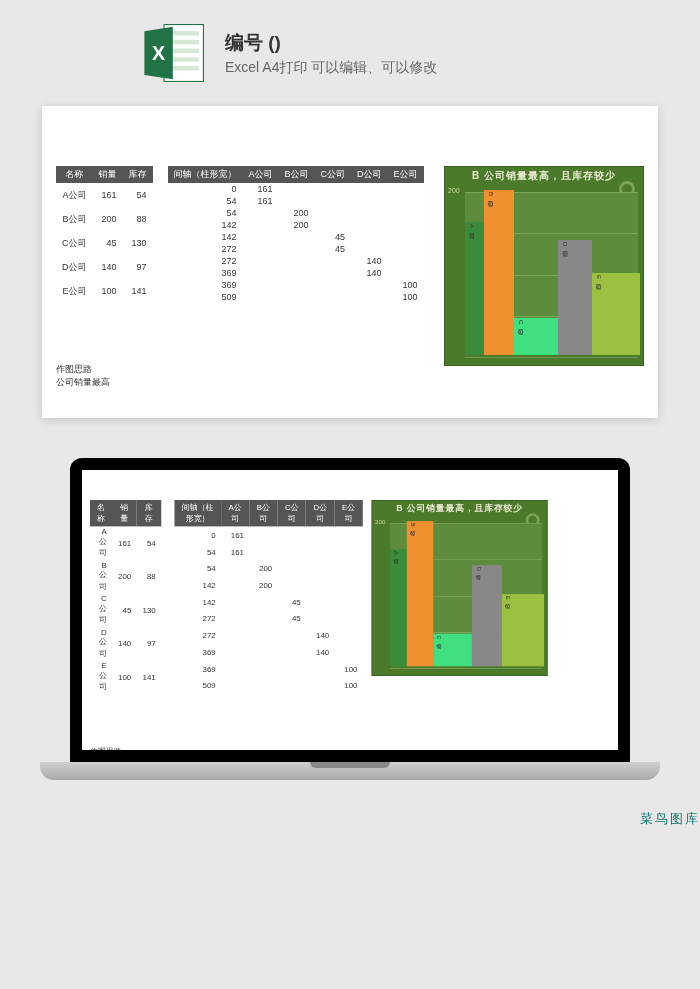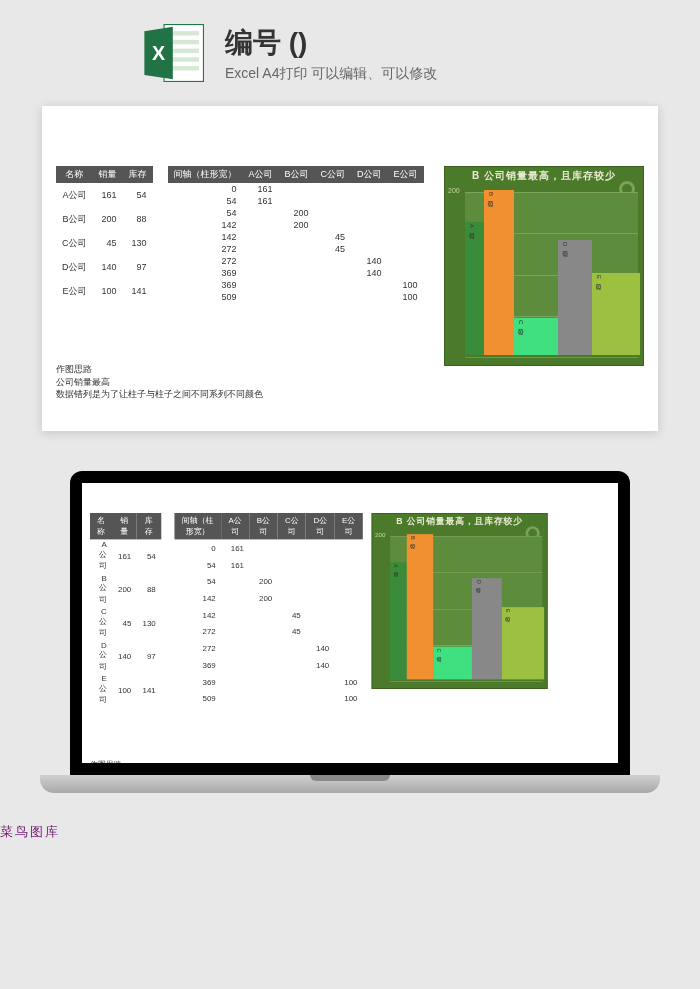--- a/index.html
+++ b/index.html
@@ -20,21 +20,21 @@
     .excel-icon {
       width: 70px;
       height: 70px;
       display: flex;
       align-items: center;
       justify-content: center;
       position: relative;
     }
     .excel-icon svg { width: 70px; height: 70px; }
     .header-text .title {
-      font-size: 28px;
+      font-size: 19px;
       font-weight: bold;
       color: #333;
       margin-bottom: 3px;
     }
     .header-text .subtitle {
       font-size: 14px;
       color: #666;
     }
     .preview-card {
       width: 616px;
@@ -167,23 +167,23 @@
       position: absolute;
       top: 0;
       left: 50%;
       transform: translateX(-50%);
       width: 80px;
       height: 6px;
       background: #888;
       border-radius: 0 0 6px 6px;
     }
     .footer-badge {
-      text-align: left;
+      text-align: right;
       margin-top: 30px;
-      color: #701a75;
+      color: #0f766e;
       font-size: 13px;
       letter-spacing: 2px;
     }
   </style>
 </head>
 <body>
 
 <div class="header">
   <div class="excel-icon">
     <svg viewBox="0 0 64 64">
@@ -334,21 +334,20 @@
                 <td></td>
                 <td></td>
                 <td>100</td>
               </tr>
             </tbody>
         </table>
       </div>
       <div class="notes">
         <div>作图思路</div>
         <div>公司销量最高</div>
-        <div>数据错列是为了让柱子与柱子之间不同系列不同颜色</div>
       </div>
     </div>
     <div class="chart-box">
       <div class="chart-title">B 公司销量最高，且库存较少</div>
       <div class="chart-circle"></div>
       <div class="chart-plot" id="chart-plot-1">
           <div class="grid-line" style="top: 165px;"></div>
           <div class="grid-line" style="top: 123.75px;"></div>
           <div class="grid-line" style="top: 82.5px;"></div>
           <div class="grid-line" style="top: 41.25px;"></div>

